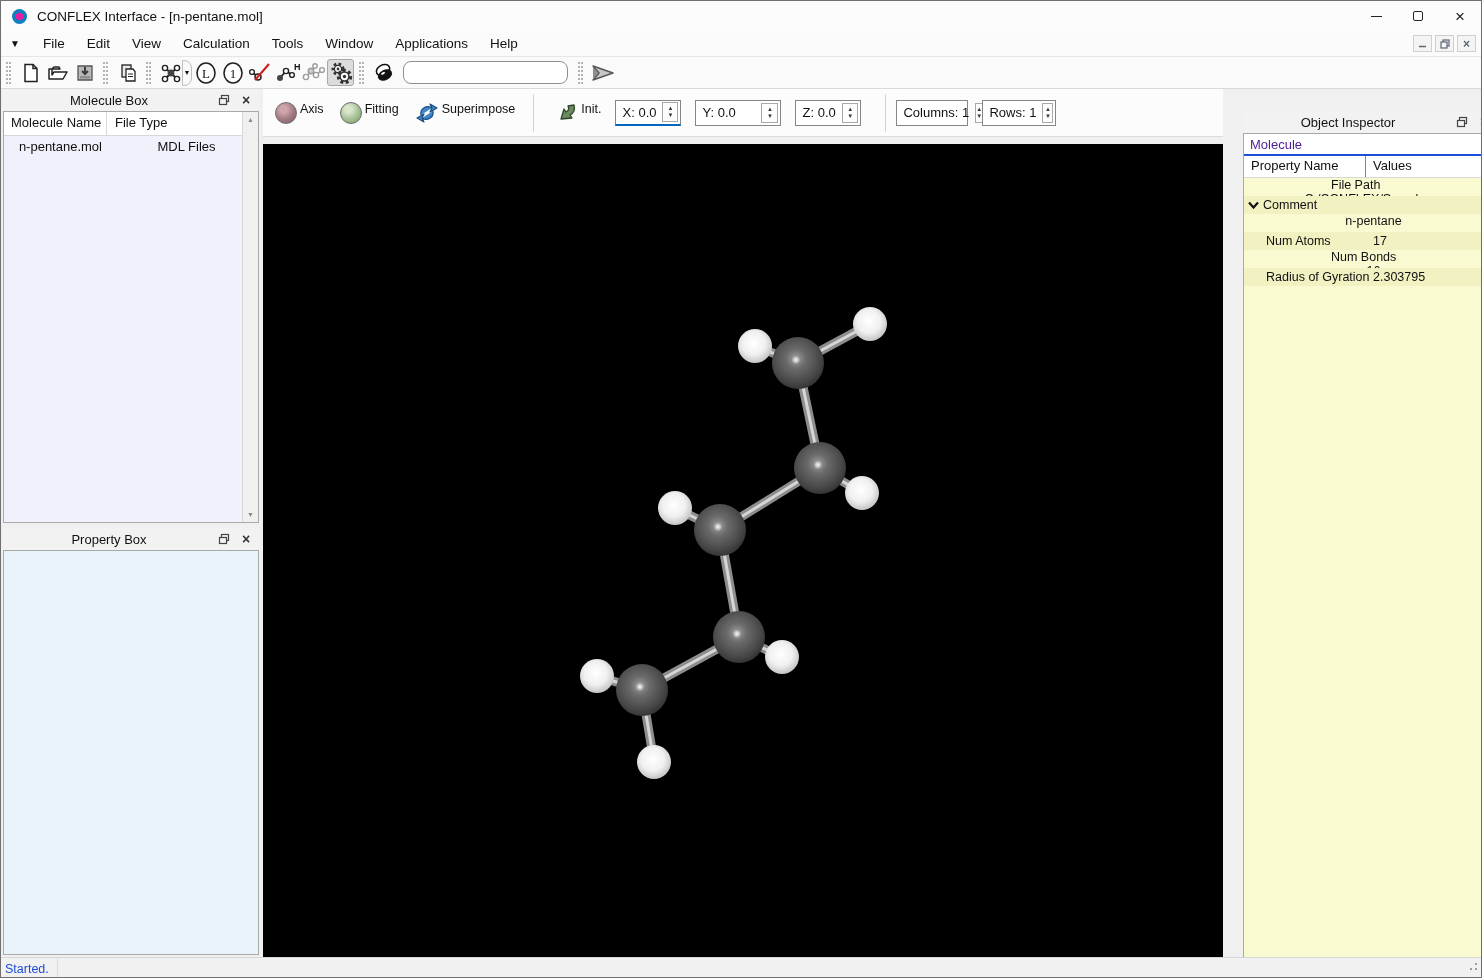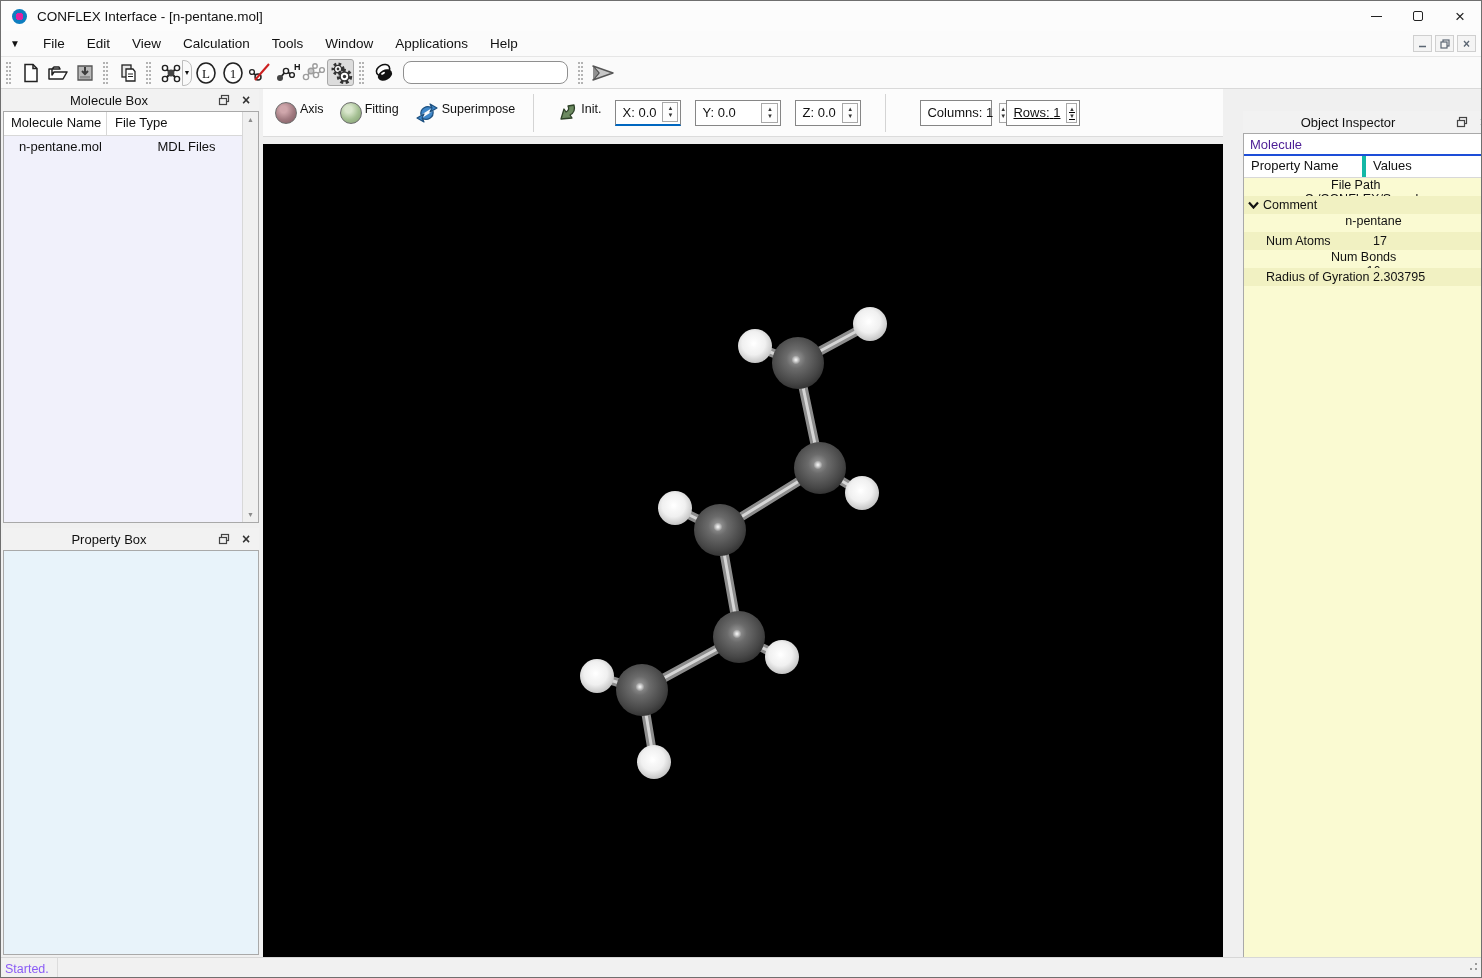--- a/index.html
+++ b/index.html
@@ -75,32 +75,32 @@
   .spin-text { font-size:13px; color:#111; padding:0 6px; white-space:nowrap; }
   .spin-btns { width:17px; height:20px; border:1px solid #a8a8a8; margin:0 2px 0 auto; display:flex; flex-direction:column; align-items:center; justify-content:center; background:#fdfdfd; }
   .spin-btns span { font-size:6px; line-height:7px; color:#333; }
   .viewport { position:absolute; left:0; top:55px; width:960px; height:813px; background:#000; }
 
   
   #object-inspector { left:1242px; top:0; width:254px; height:868px;margin-top:22px; }
   #object-inspector .panel-body { height:844px; background:#fafad2; }
   .oi-section { height:22px; background:#fff; border-bottom:2px solid #1d4ed8; font-size:13px; color:#4c1d95; padding:3px 16px 0 6px; }
   .oi-header-row { display:flex; height:22px; background:#fff; border-bottom:1px solid #d8d8d8; font-size:13px; color:#111; }
-  .oi-hcol1 { width:122px; padding:2px 0 0 7px; border-right:4px solid #14b8a6; }
+  .oi-hcol1 { width:122px; padding:2px 0 0 7px; border-right:1px solid #14b8a6; }
   .oi-hcol2 { flex:1; padding:2px 0 0 7px; }
   .oi-row { display:flex; height:18px; font-size:12.5px; color:#111; align-items:center; }
   .oi-row.alt { background:#f1f1c2; }
   .oi-row.plain { background:#fafad2;flex-direction:column; }
   .oi-name { width:122px; padding-left:22px; display:flex; align-items:center; white-space:nowrap; }
   .oi-name.with-chevron { padding-left:4px; gap:4px; }
   .oi-value { flex:1; padding-left:7px; white-space:nowrap; overflow:hidden; }
   .chevron svg { display:block; }
 
   
-  .statusbar { position:absolute; left:0; top:956px; width:100%; height:22px; background:#f1f1f1; border-top:1px solid #d7d7d7; display:flex; align-items:flex-start; font-size:12.5px; color:#8b5cf6; }
+  .statusbar { position:absolute; left:0; top:956px; width:100%; height:22px; background:#f1f1f1; border-top:1px solid #d7d7d7; display:flex; align-items:flex-start; font-size:12.5px; color:#1d4ed8; }
   .status-text { padding-left:4px; border-right:1px solid #dcdcdc; height:100%; display:flex; align-items:center; padding-right:8px; }
   .resize-grip { margin-left:auto; width:14px; height:14px; margin-right:2px;
     background:radial-gradient(circle 1.3px at 11px 11px, #9a9a9a 98%, transparent), radial-gradient(circle 1.3px at 11px 6px, #9a9a9a 98%, transparent), radial-gradient(circle 1.3px at 6px 11px, #9a9a9a 98%, transparent); }
 </style>
 </head>
 <body>
 
 <div class="app">
 
   <div class="titlebar">
@@ -344,28 +344,28 @@
           </div>
         </div>
         <div class="spinbox" style="width:66px;">
           <span class="spin-text"><span>Z:</span> <span>0.0</span></span>
           <div class="spin-btns">
             <span>▲</span>
             <span>▼</span>
           </div>
         </div>
         <div class="tb2-sep"></div>
-        <div class="spinbox" style="width:72px;margin-left:24px;">
+        <div class="spinbox" style="width:72px;">
           <span class="spin-text"><span>Columns:</span> <span>1</span></span>
           <div class="spin-btns">
             <span>▲</span>
             <span>▼</span>
           </div>
         </div>
-        <div class="spinbox" style="width:74px;text-decoration:underline;">
+        <div class="spinbox" style="width:74px;">
           <span class="spin-text"><span>Rows:</span> <span>1</span></span>
           <div class="spin-btns">
             <span>▲</span>
             <span>▼</span>
           </div>
         </div>
       </div>
       <div class="viewport">
         <svg id="mol-svg" width="960" height="813">
           <defs>

